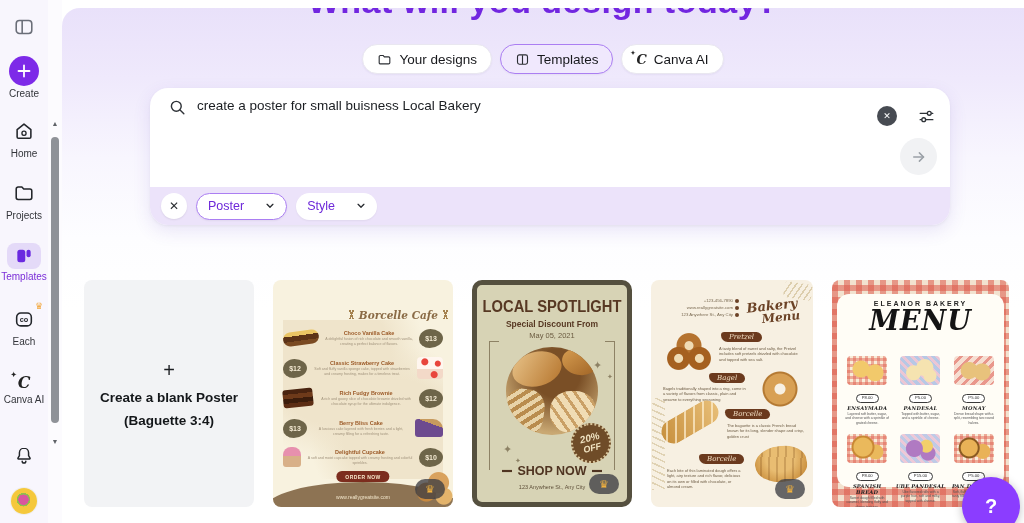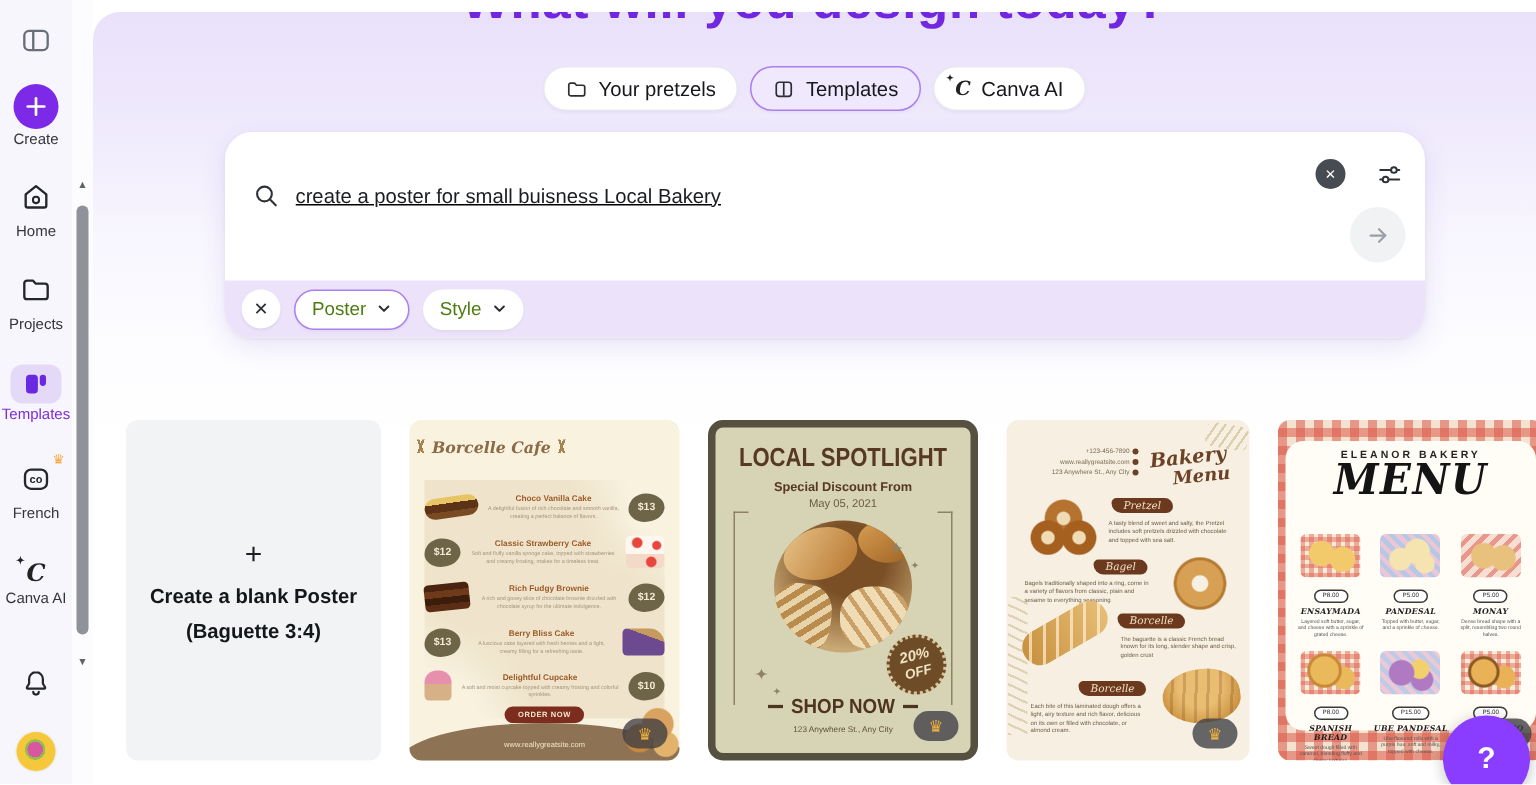--- a/index.html
+++ b/index.html
@@ -32,64 +32,64 @@
   .hero-title { position:absolute; top:-26px; left:0; right:0; text-align:center; font-size:34px; font-weight:700; color:#7226e0; letter-spacing:.5px; white-space:nowrap; }
 
   .tabs { position:absolute; top:36px; left:0; right:0; display:flex; justify-content:center; gap:8px; }
   .tab { display:inline-flex; align-items:center; gap:7px; height:30px; padding:0 14px; border-radius:16px; background:#fff; border:1px solid #e9e7f0; box-shadow:0 1px 2px rgba(40,20,90,.05); font-size:13.5px; color:#17181c; cursor:pointer; }
   .tab.active { background:#f0e8fd; border:1.5px solid #ab7ef2; }
   .tab .cai-glyph { font-size:13px; }
   .tab .cai-star { font-size:6px; left:-6px; top:-3px; }
 
   
   .search-card { position:absolute; left:88px; top:80px; width:800px; height:137px; background:#fff; border-radius:18px; box-shadow:0 6px 18px rgba(93,57,187,.12), 0 1px 3px rgba(0,0,0,.05); }
-  .search-row { position:absolute; top:28px; left:18px; right:90px; height:28px; display:flex; align-items:center; gap:10px;text-decoration:underline; }
+  .search-row { position:absolute; top:10px; left:18px; right:90px; height:28px; display:flex; align-items:flex-start; gap:10px; }
   .search-input { flex:1; border:none; outline:none; font-size:13.5px; color:#1a1d21; font-family:inherit; background:transparent; }
   .search-actions { position:absolute; top:18px; right:14px; display:flex; align-items:center; gap:20px; }
   .clear-btn { width:20px; height:20px; border-radius:50%; background:#474b52; color:#fff; font-size:9px; display:flex; align-items:center; justify-content:center; cursor:pointer; }
   .submit-btn { position:absolute; top:50px; right:13px; width:37px; height:37px; border-radius:50%; background:#f1f2f4; color:#9aa0a6; display:flex; align-items:center; justify-content:center; cursor:pointer; }
   .filter-strip { position:absolute; left:0; right:0; bottom:0; height:38px; background:#ece3fa; border-radius:0 0 18px 18px; display:flex; align-items:center; gap:9px; padding-left:11px; }
   .xclose-btn { width:26px; height:26px; border-radius:50%; background:#fff; color:#2c2f33; display:flex; align-items:center; justify-content:center; font-size:12px; box-shadow:0 1px 2px rgba(0,0,0,.08); cursor:pointer; }
-  .chip { display:inline-flex; align-items:center; gap:7px; height:27px; padding:0 11px; border-radius:14px; background:#fff; font-size:12.5px; color:#4d7c0f; cursor:pointer; box-shadow:0 1px 2px rgba(0,0,0,.05); }
+  .chip { display:inline-flex; align-items:center; gap:21px; height:27px; padding:0 11px; border-radius:14px; background:#fff; font-size:12.5px; color:#6d28d9; cursor:pointer; box-shadow:0 1px 2px rgba(0,0,0,.05); }
   .chip.active { border:1.5px solid #ab7ef2; }
 
   
   .results { position:absolute; left:22px; top:272px; display:flex; gap:19px; }
   .tcard { position:relative; height:227px; border-radius:8px; overflow:hidden; flex:0 0 auto; cursor:pointer; }
   .pro-badge { position:absolute; right:8px; bottom:8px; width:30px; height:20px; border-radius:10px; background:rgba(62,62,66,.78); color:#f0b13f; display:flex; align-items:center; justify-content:center; font-size:11px; z-index:6; }
 
   .blank-card { width:170px; background:#f2f3f5; display:flex; flex-direction:column; align-items:center; justify-content:center; gap:8px; }
   .blank-plus { font-size:20px; color:#1c1e22; font-weight:400; }
   .blank-l1, .blank-l2 { font-size:13.5px; font-weight:600; color:#14171a; }
 
   
   .bor-card { width:180px; background:#f8f2df; }
   .bor-bg { position:absolute; inset:40px 10px 28px; background:radial-gradient(ellipse at 30% 25%, #efe4cb 0 38%, transparent 60%), radial-gradient(ellipse at 72% 72%, #efe4cb 0 34%, transparent 55%); }
-  .bor-head { position:relative; margin-top:9px; text-align:left; }
+  .bor-head { position:relative; margin-top:25px; text-align:right; }
   .bor-brand { font:italic 600 10.5px "DejaVu Serif", serif; color:#8a6b46; }
   .sprig { display:inline-block; width:9px; height:9px; margin:0 3px; background:linear-gradient(70deg, transparent 42%, #a5824f 42% 56%, transparent 56%), linear-gradient(110deg, transparent 44%, #a5824f 44% 58%, transparent 58%); vertical-align:middle; }
   .bor-title { font:700 17px "DejaVu Serif", serif; color:#7a5a38; letter-spacing:.5px; margin-top:-1px; }
   .bor-row { position:absolute; left:10px; right:10px; height:28px; display:flex; align-items:center; gap:3px; }
   .bor-center { flex:1; text-align:center; padding:0 3px; }
   .bor-name { font-size:5.5px; font-weight:700; color:#9c5a28; }
   .bor-desc { font-size:3.6px; color:#a2947d; line-height:1.3; margin-top:1px; }
   .bor-price { flex:0 0 auto; width:24px; height:19px; background:#6e6549; color:#f4ead3; font-size:7px; font-weight:700; display:flex; align-items:center; justify-content:center; border-radius:48% 52% 55% 45% / 55% 48% 52% 45%; }
   .bor-img { flex:0 0 auto; }
   .f-eclair { width:36px; height:14px; border-radius:8px; transform:rotate(-8deg); background:linear-gradient(180deg,#e9c464 30%, #5c3317 30% 68%, #7a4a22 68%); }
   .f-strawcake { width:26px; height:22px; border-radius:4px; background:radial-gradient(circle at 30% 22%, #e8453c 0 3px, transparent 4px), radial-gradient(circle at 66% 80%, #e8453c 0 3px, transparent 4px), radial-gradient(circle at 80% 30%, #e8453c 0 2.5px, transparent 3.5px), linear-gradient(180deg,#fff6ef 55%, #f3d9c8 55%); }
   .f-brownie { width:30px; height:18px; border-radius:3px; transform:rotate(-6deg); background:linear-gradient(180deg,#4a2410 25%, #6e3a1a 25% 50%, #3c1d0c 50% 75%, #5c2d14 75%); }
   .f-berrypie { width:28px; height:18px; border-radius:3px 10px 3px 3px; background:linear-gradient(200deg,#c79a5e 32%, #6d4a8f 32%); }
   .f-cupcake { width:18px; height:20px; border-radius:8px 8px 3px 3px; background:linear-gradient(180deg,#e790ae 46%, #d8b088 46%); }
   .bor-order { position:absolute; left:50%; top:191px; transform:translateX(-50%); background:#7c2d1e; color:#f7e6c9; font-size:5px; font-weight:700; letter-spacing:.4px; padding:2.5px 9px; border-radius:7px; z-index:3; }
   .bor-footer { position:absolute; left:-8px; right:-8px; bottom:-5px; height:30px; background:#8d7353; border-radius:50% 50% 0 0 / 90% 90% 0 0; z-index:2; }
   .bor-web { display:block; text-align:center; margin-top:12px; font-size:5px; color:#f1e5ca; }
   .bor-bread { position:absolute; right:0; bottom:2px; width:38px; height:34px; z-index:4; background:radial-gradient(circle at 62% 34%, #d9a25e 0 10px, transparent 11px), radial-gradient(circle at 30% 62%, #c8893f 0 9px, transparent 10px), radial-gradient(circle at 76% 74%, #e3b36b 0 8px, transparent 9px); }
 
   
-  .spot-card { width:180px; background:#d7d3b5; border:5px solid #55503f; border-radius:10px; }
+  .spot-card { width:160px; background:#d7d3b5; border:5px solid #55503f; border-radius:10px; }
   .spot-title { margin-top:12px; text-align:center; font-size:15.5px; font-weight:800; color:#573823; transform:scale(.95,1.12); white-space:nowrap; }
   .spot-sub { text-align:center; font-size:8.5px; font-weight:700; color:#573823; margin-top:4px; }
   .spot-date { text-align:center; font-size:7.5px; color:#6b5b40; margin-top:2px; }
   .spot-frame { position:absolute; left:12px; right:12px; top:56px; bottom:32px; border-left:1px solid #8d8265; border-right:1px solid #8d8265; }
   .spot-frame::before { content:""; position:absolute; top:0; left:-1px; width:10px; border-top:1px solid #8d8265; }
   .spot-frame::after { content:""; position:absolute; top:0; right:-1px; width:10px; border-top:1px solid #8d8265; }
   .spot-bread { position:absolute; top:62px; left:50%; transform:translateX(-50%); width:92px; height:88px; border-radius:50%; overflow:hidden; background:radial-gradient(circle at 55% 30%, #7a4f26 0 30%, #c9a873 75%); }
   .sb1 { position:absolute; top:5px; left:6px; width:50px; height:34px; border-radius:50%; background:linear-gradient(135deg,#e8c389,#b5742c); transform:rotate(-15deg); }
   .sb2 { position:absolute; top:1px; right:0; width:36px; height:27px; border-radius:50%; background:linear-gradient(135deg,#d99f52,#9e6224); transform:rotate(10deg); }
   .sb3 { position:absolute; right:2px; bottom:2px; width:46px; height:42px; border-radius:45%; background:repeating-linear-gradient(55deg,#f0dcb4 0 6px,#caa066 6px 9px); }
@@ -189,21 +189,21 @@
     </div>
 
     <div class="sb-group" style="top:308px;">
       <span class="brand-wrap">
         <svg class="sb-ic" width="22" height="22" viewBox="0 0 24 24">
             <rect x="4" y="5.5" width="16" height="14" rx="4.5" fill="none" stroke="currentColor" stroke-width="1.7"></rect>
             <text x="12" y="15.5" text-anchor="middle" font-size="8" font-weight="bold" fill="currentColor" font-family="Liberation Sans, sans-serif">co</text>
           </svg>
         <span class="mini-crown">♛</span>
       </span>
-      <span class="sb-label">French</span>
+      <span class="sb-label">Each</span>
     </div>
 
     <div class="sb-group" style="top:374px;">
       <span class="cai-glyph"><span class="cai-star">✦</span><span>C</span></span>
       <span class="sb-label">Canva AI</span>
     </div>
 
     <div class="sb-group" style="top:444px;">
       <svg class="sb-ic" width="22" height="22" viewBox="0 0 24 24">
           <path d="M12 4.5c-2.8 0-5 2.2-5 5v3.2l-1.6 2.8a.6.6 0 0 0 .5.9h12.2a.6.6 0 0 0 .5-.9L17 12.7V9.5c0-2.8-2.2-5-5-5z" fill="none" stroke="currentColor" stroke-width="1.6" stroke-linejoin="round"></path>
@@ -224,21 +224,21 @@
 
   <main class="main">
 
     <h1 class="hero-title">What will you design today?</h1>
 
     <div class="tabs">
       <div class="tab">
         <svg width="15" height="15" viewBox="0 0 24 24">
             <path d="M3.5 7.5c0-1.1.9-2 2-2h4.2l2 2.2h6.8c1.1 0 2 .9 2 2v7.3c0 1.1-.9 2-2 2h-13c-1.1 0-2-.9-2-2z" fill="none" stroke="#2b2e33" stroke-width="1.8" stroke-linejoin="round"></path>
           </svg>
-        <span>Your pretzels</span>
+        <span>Your designs</span>
       </div>
       <div class="tab active">
         <svg width="15" height="15" viewBox="0 0 24 24">
             <rect x="4" y="4.5" width="16" height="15" rx="3" fill="none" stroke="#2b2e33" stroke-width="1.8"></rect>
             <line x1="12" y1="5" x2="12" y2="19" stroke="#2b2e33" stroke-width="1.8"></line>
           </svg>
         <span>Templates</span>
       </div>
       <div class="tab">
         <span class="cai-glyph"><span class="cai-star">✦</span><span>C</span></span>

